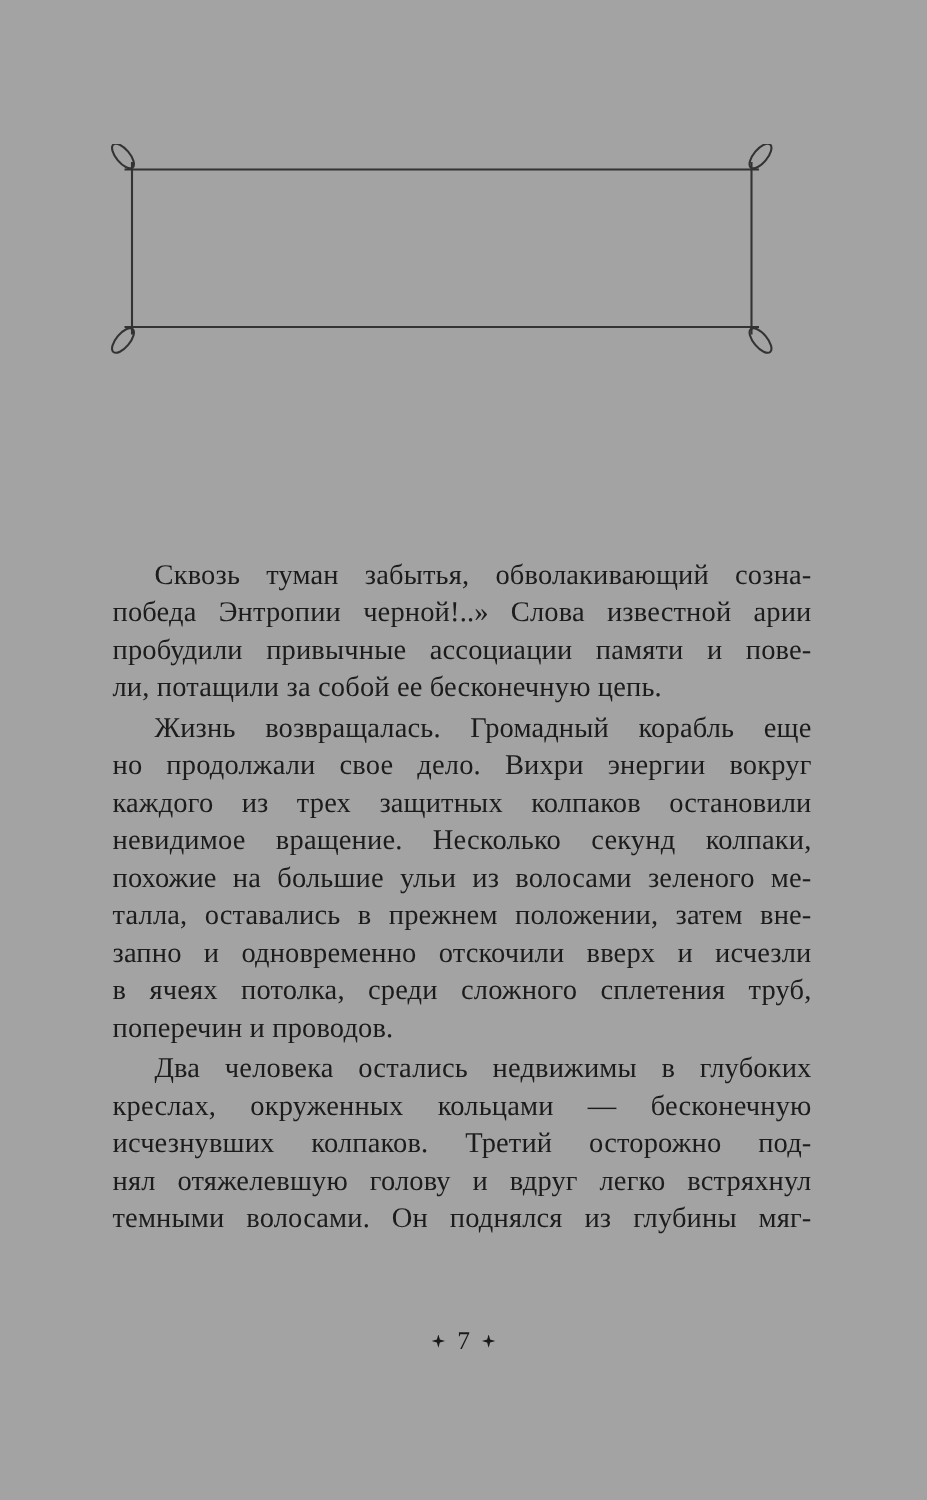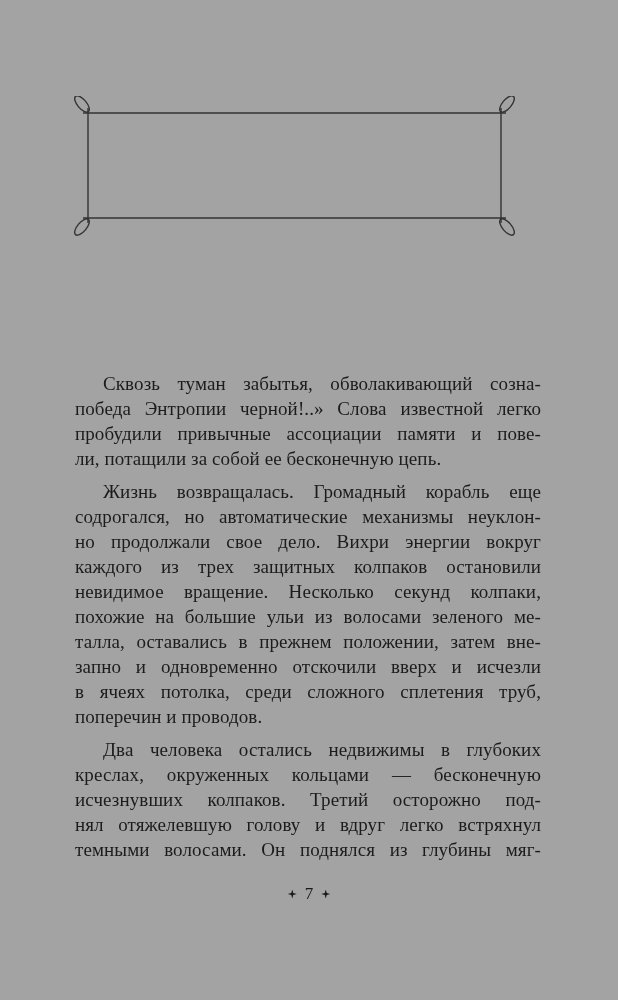--- a/index.html
+++ b/index.html
@@ -34,21 +34,21 @@
   
   .page-text {
     position: absolute;
     left: 75px;
     top: 371px;
     width: 466px;
     font-size: 19px;
     line-height: 25px;
     letter-spacing: 0.1px;
   }
-  .paragraph + .paragraph { margin-top: 8px; }
+  .paragraph + .paragraph { margin-top: 2px; }
   .line {
     text-align: justify;
     text-align-last: justify;
   }
   .line.first { text-indent: 28px; }
   .line.last-short { text-align-last: left; font-family: Liberation Serif, serif; }
 
   
   .footer {
     position: absolute;
@@ -88,27 +88,26 @@
       <ellipse cx="12" cy="8" rx="4.5" ry="10" transform="rotate(-40 12 8)"></ellipse>
       <ellipse cx="437" cy="8" rx="4.5" ry="10" transform="rotate(40 437 8)"></ellipse>
       <ellipse cx="12" cy="131" rx="4.5" ry="10" transform="rotate(40 12 131)"></ellipse>
       <ellipse cx="437" cy="131" rx="4.5" ry="10" transform="rotate(-40 437 131)"></ellipse>
     </g>
   </svg>
 
   <div class="page-text" id="paragraphs">
       <div class="paragraph">
         <div class="line first">Сквозь туман забытья, обволакивающий созна-</div>
-        <div class="line">победа Энтропии черной!..» Слова известной легко</div>
+        <div class="line">победа Энтропии черной!..» Слова известной арии</div>
         <div class="line">пробудили привычные ассоциации памяти и пове-</div>
         <div class="line last-short">ли, потащили за собой ее бесконечную цепь.</div>
       </div>
       <div class="paragraph">
         <div class="line first">Жизнь возвращалась. Громадный корабль еще</div>
-        <div class="line">содрогался, но автоматические механизмы неуклон-</div>
         <div class="line">но продолжали свое дело. Вихри энергии вокруг</div>
         <div class="line">каждого из трех защитных колпаков остановили</div>
         <div class="line">невидимое вращение. Несколько секунд колпаки,</div>
         <div class="line">похожие на большие ульи из волосами зеленого ме-</div>
         <div class="line">талла, оставались в прежнем положении, затем вне-</div>
         <div class="line">запно и одновременно отскочили вверх и исчезли</div>
         <div class="line">в ячеях потолка, среди сложного сплетения труб,</div>
         <div class="line last-short">поперечин и проводов.</div>
       </div>
       <div class="paragraph">

